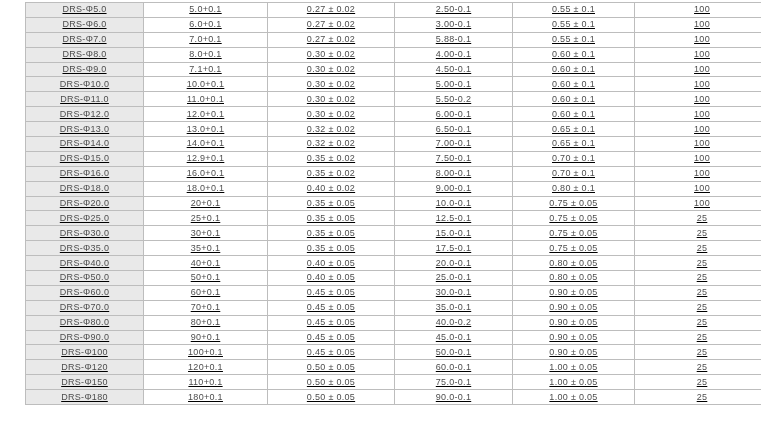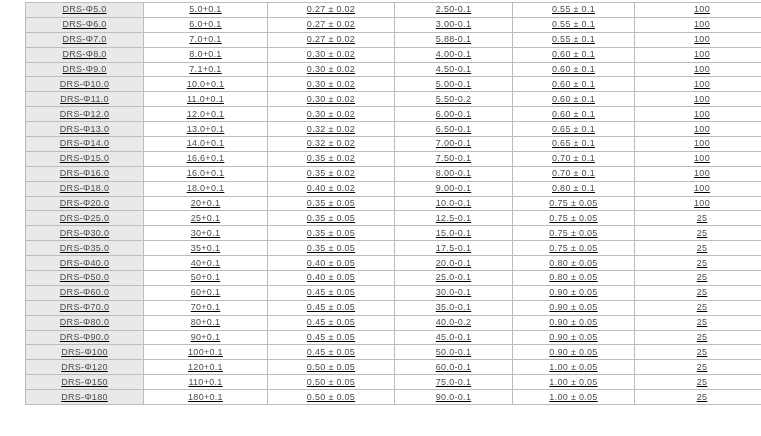--- a/index.html
+++ b/index.html
@@ -137,21 +137,21 @@
         <tr>
           <td class="model-cell">DRS-Φ14.0</td>
           <td class="value-cell">14.0+0.1</td>
           <td class="value-cell">0.32 ± 0.02</td>
           <td class="value-cell">7.00-0.1</td>
           <td class="value-cell">0.65 ± 0.1</td>
           <td class="value-cell">100</td>
         </tr>
         <tr>
           <td class="model-cell">DRS-Φ15.0</td>
-          <td class="value-cell">16.6+0.1</td>
+          <td class="value-cell">12.9+0.1</td>
           <td class="value-cell">0.35 ± 0.02</td>
           <td class="value-cell">7.50-0.1</td>
           <td class="value-cell">0.70 ± 0.1</td>
           <td class="value-cell">100</td>
         </tr>
         <tr>
           <td class="model-cell">DRS-Φ16.0</td>
           <td class="value-cell">16.0+0.1</td>
           <td class="value-cell">0.35 ± 0.02</td>
           <td class="value-cell">8.00-0.1</td>

